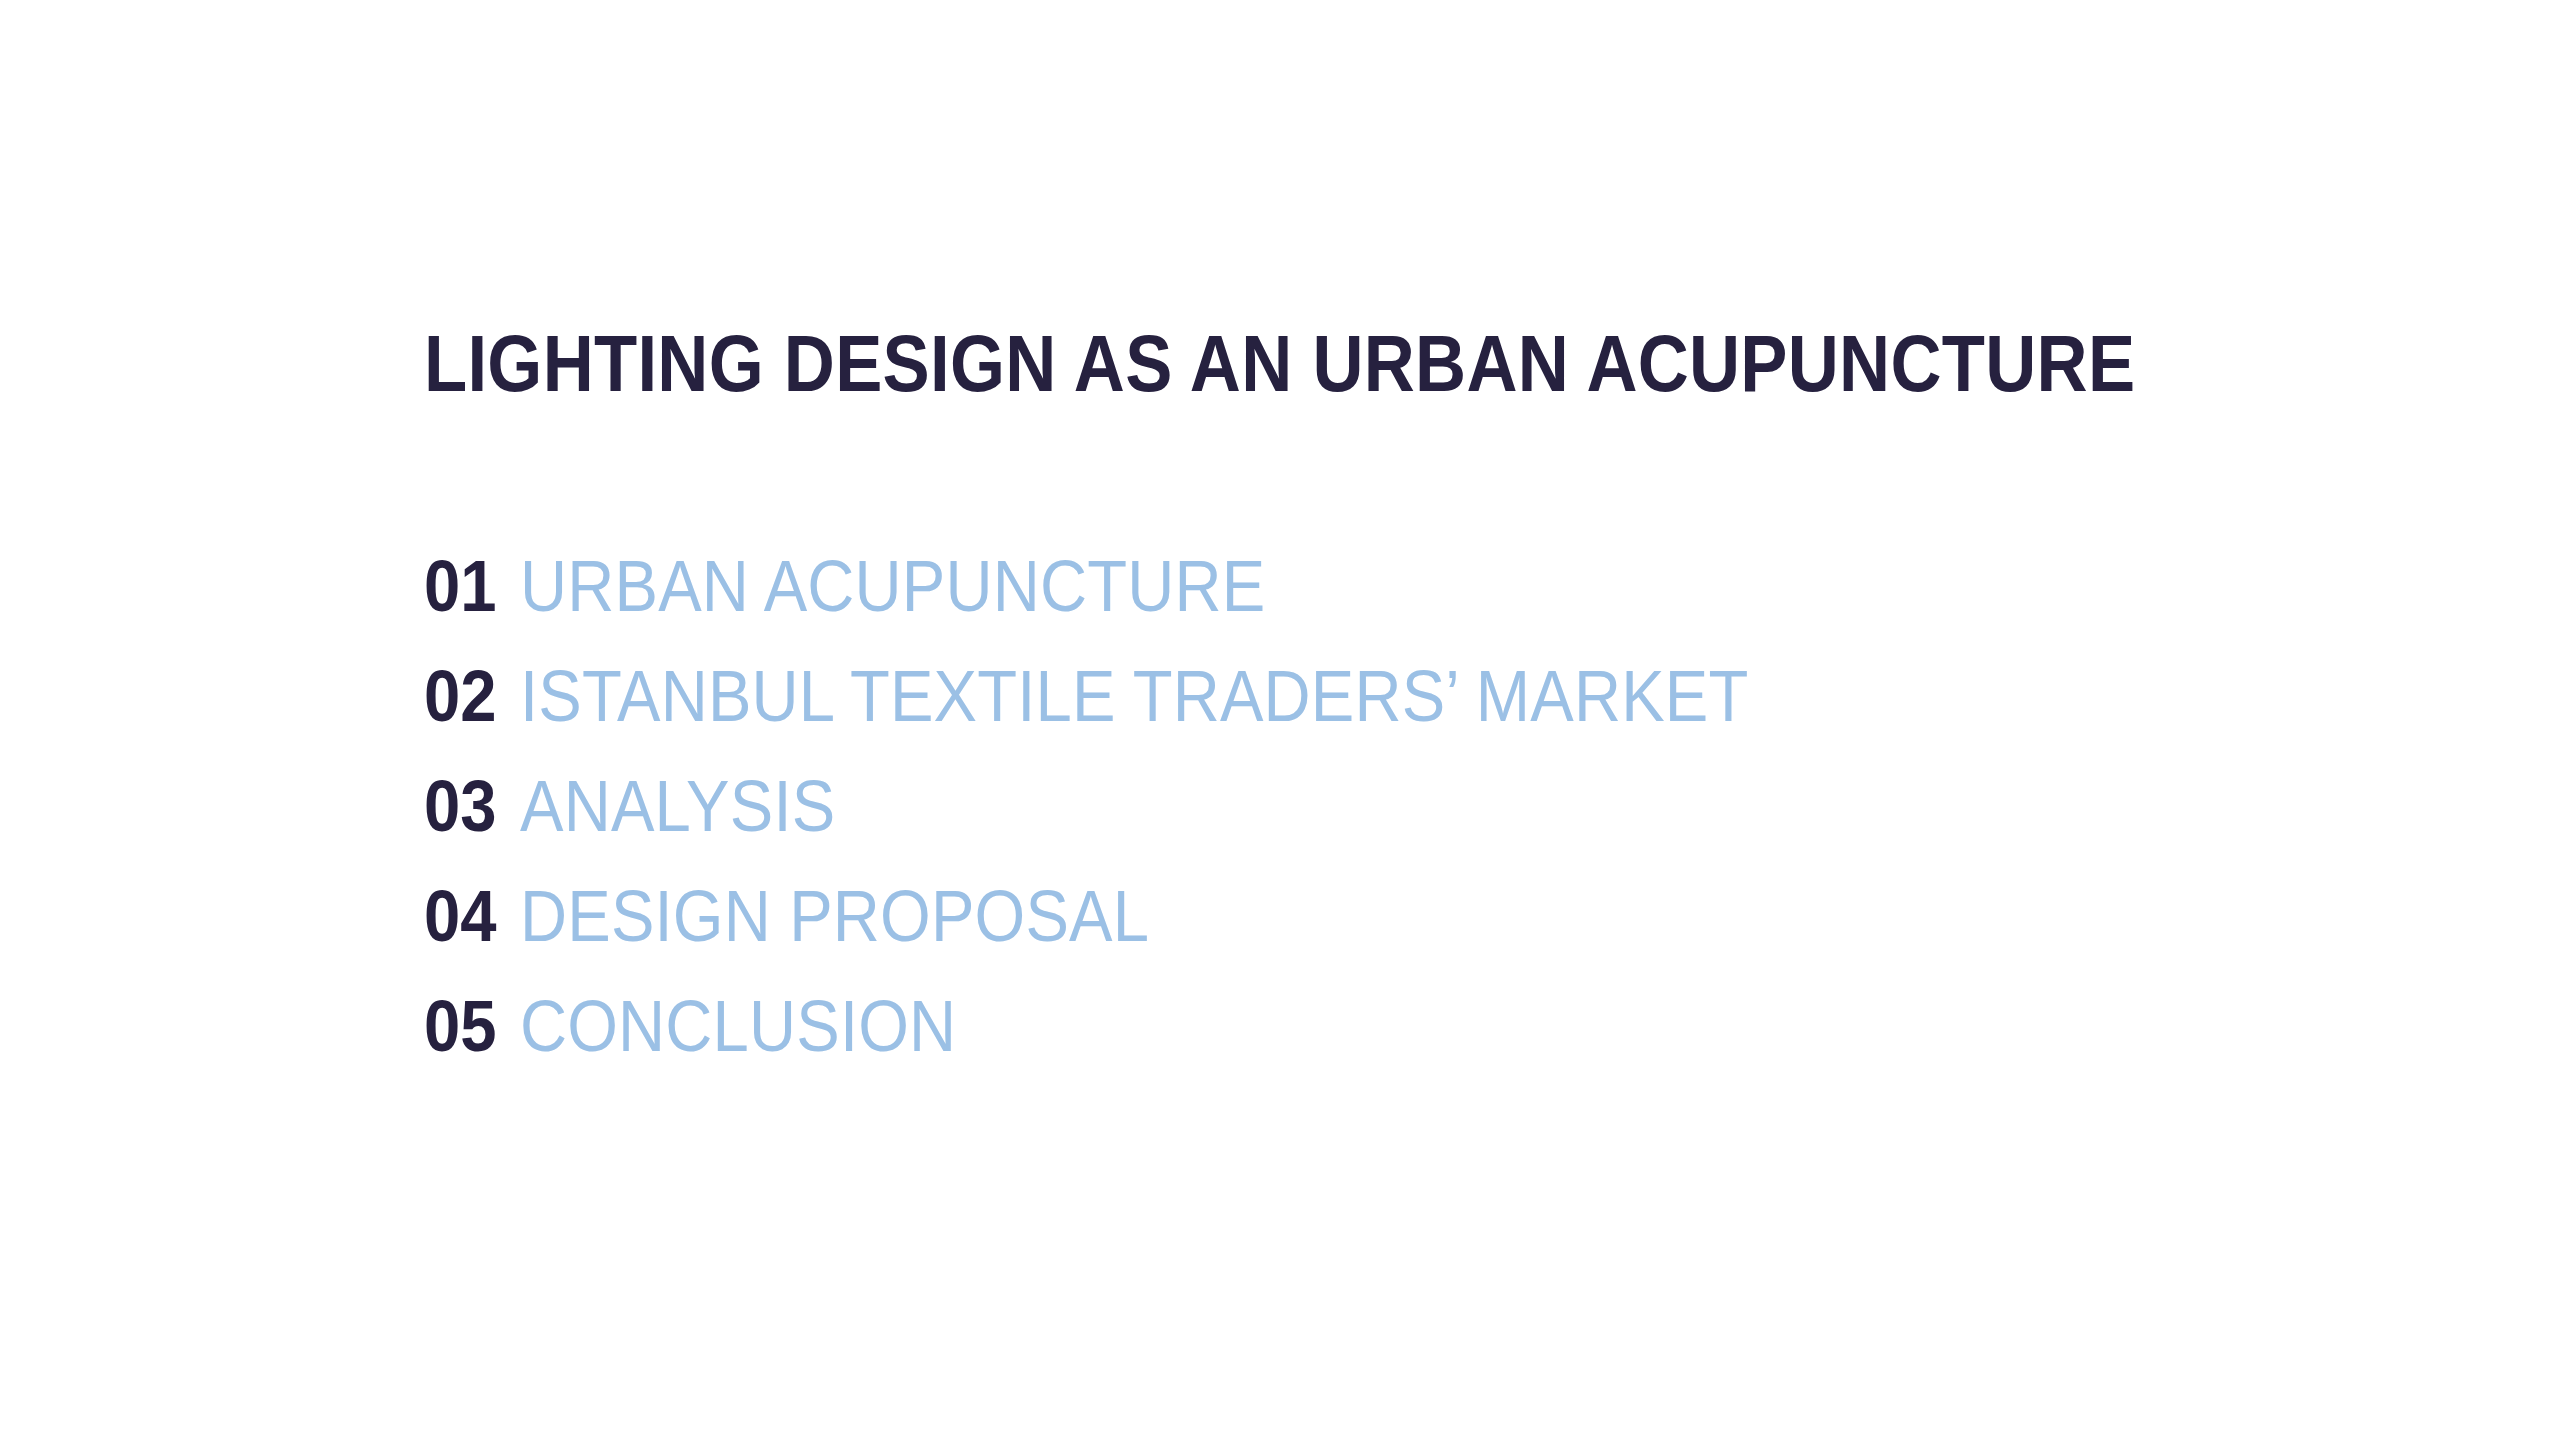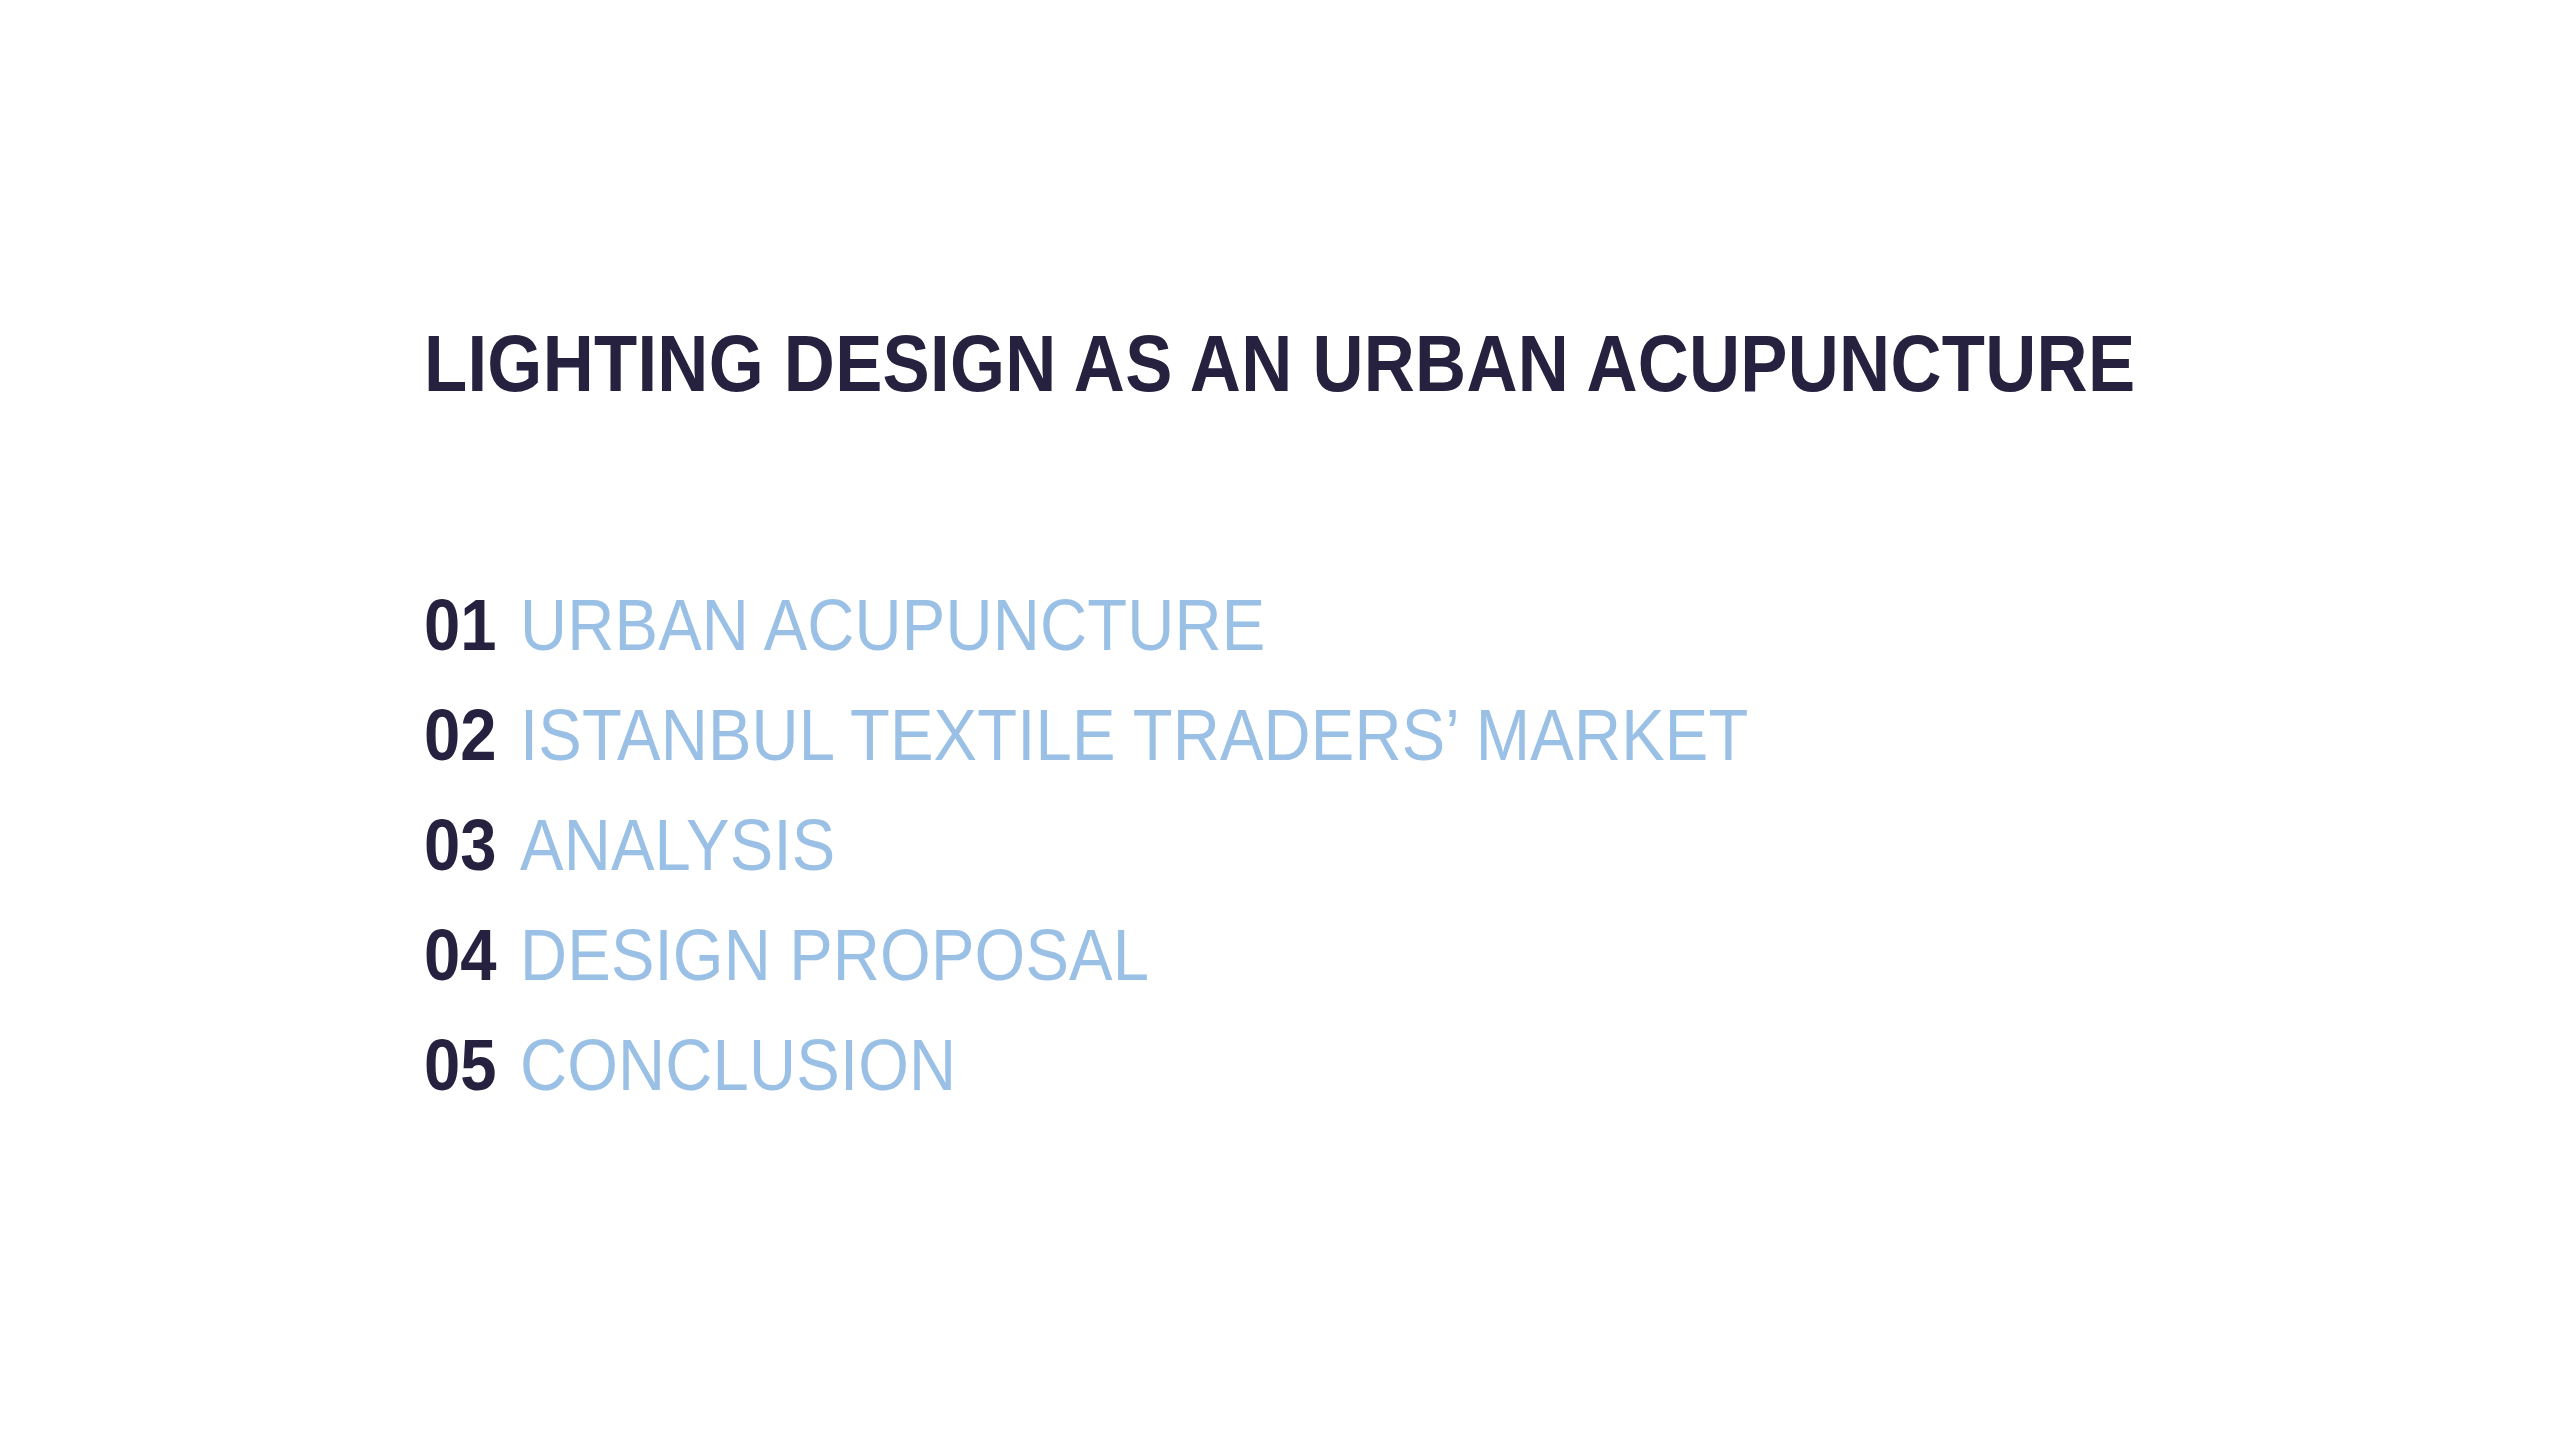--- a/index.html
+++ b/index.html
@@ -36,21 +36,21 @@
     white-space: nowrap;
     color: #26213F;
     transform: scaleX(0.895);
     transform-origin: 0 50%;
   }
 
   
   #agenda-list {
     position: absolute;
     left: 424px;
-    top: 584px;
+    top: 545px;
     margin: 0;
     padding: 0;
     list-style: none;
   }
 
   .agenda-item {
     display: block;
     height: 110px;
     white-space: nowrap;
     font-size: 72px;

